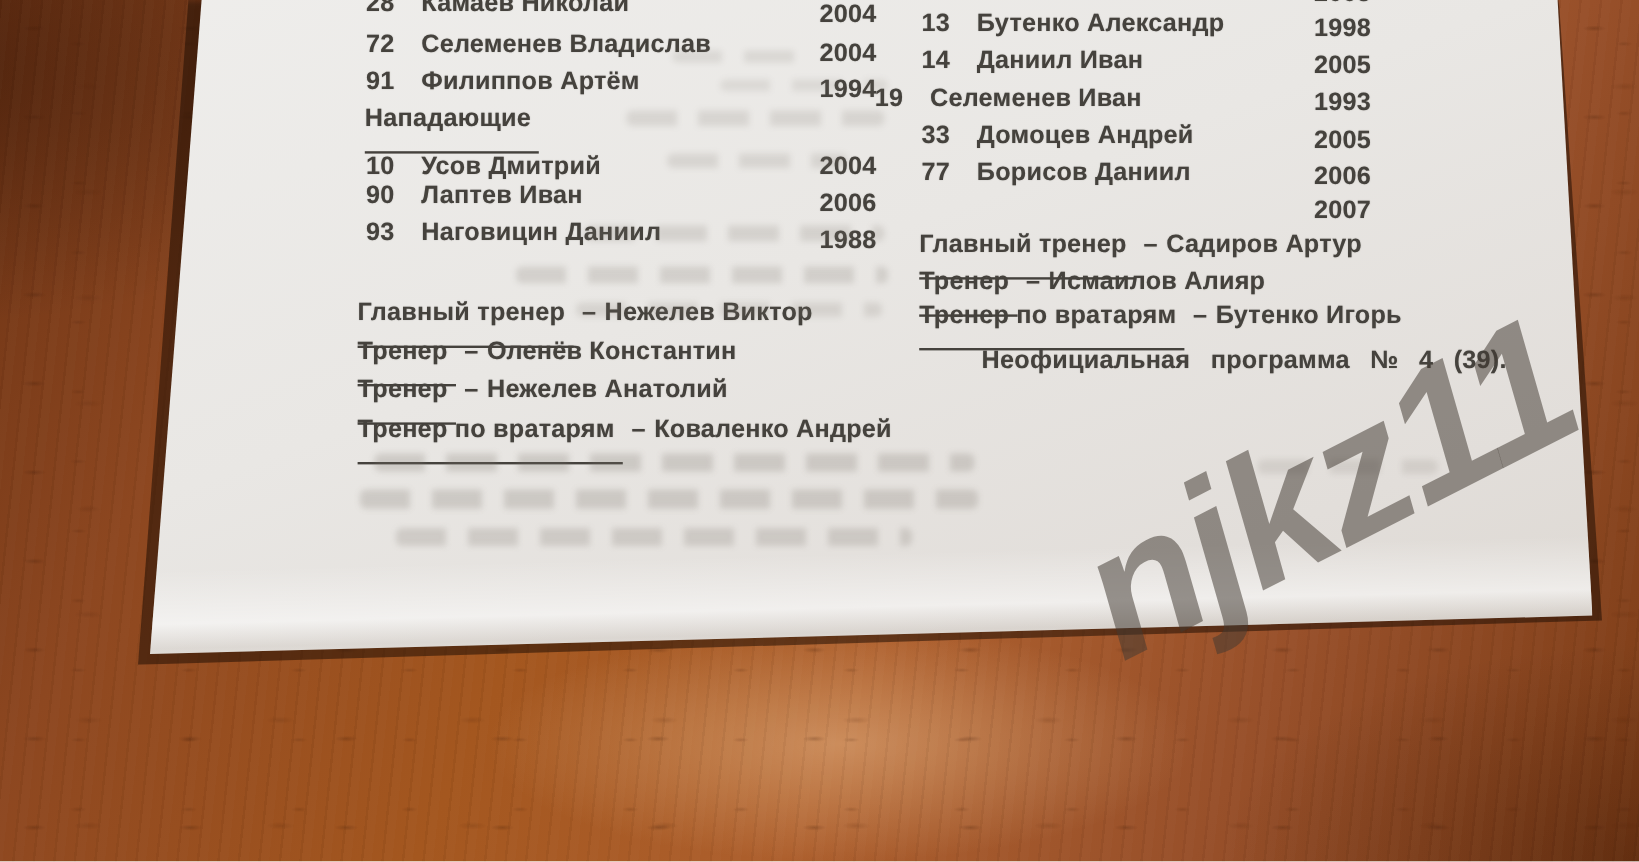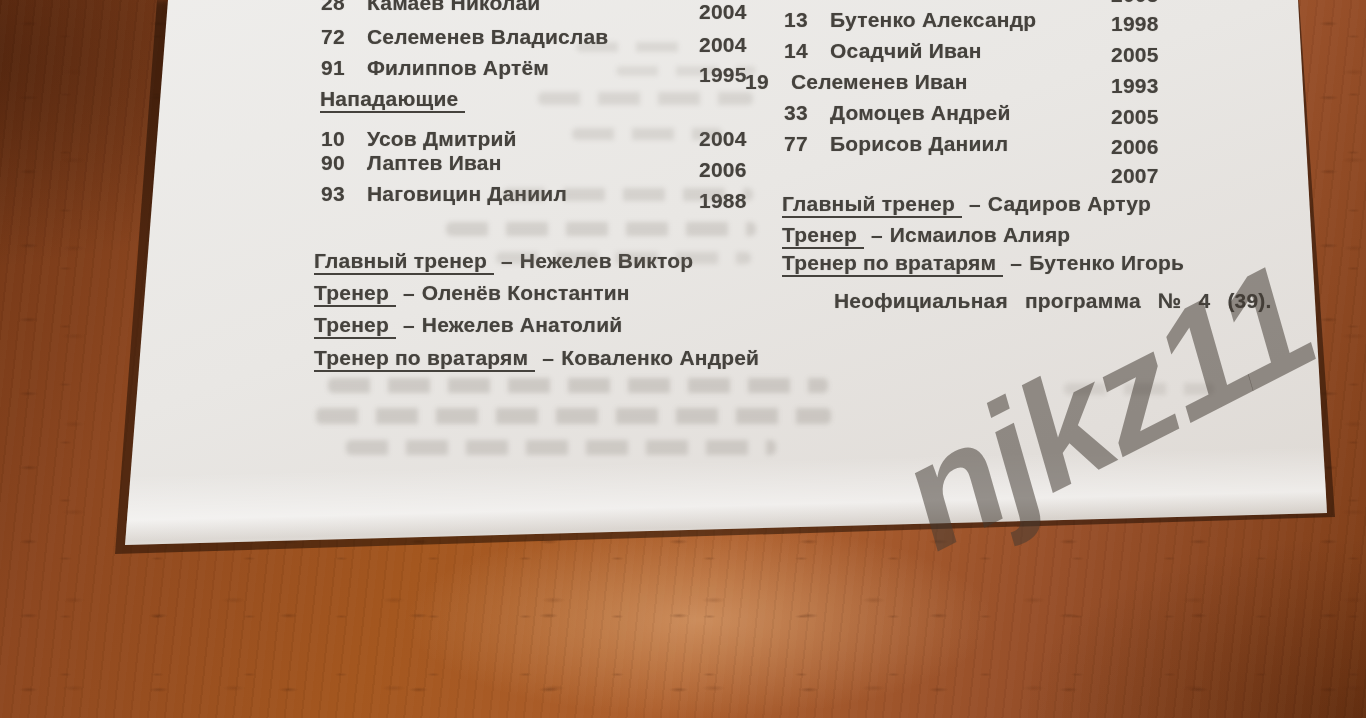--- a/index.html
+++ b/index.html
@@ -29,27 +29,27 @@
     background:
       linear-gradient(100deg, rgba(140,128,118,.28) 0%, rgba(140,128,118,0) 9%),
       linear-gradient(160deg,#efeeec 0%,#e9e7e4 38%,#e2deda 68%,#dcd7d1 88%,#e4dfd9 100%);}
   .paper::after{content:"";position:absolute;left:0;right:0;top:462px;height:86px;
     transform:rotate(-1.4deg);
     background:linear-gradient(rgba(255,255,255,0) 0%, rgba(255,255,255,.5) 52%,
       rgba(186,176,166,.22) 76%, rgba(255,255,255,0) 100%);}
 
   
   .sheet-content{position:absolute;inset:0;color:#45423d;font-size:21px;font-weight:600;
-    letter-spacing:.2px;text-shadow:0 0 1px rgba(66,62,56,.4);margin-left:16px;}
+    letter-spacing:.2px;text-shadow:0 0 1px rgba(66,62,56,.4);}
   .line{position:absolute;white-space:nowrap;}
   .num{display:inline-block;width:46px;}
   .player-row .name{display:inline-block;}
   .year{position:absolute;white-space:nowrap;}
   .hd{font-weight:700;}
-  .u{border-bottom:2px solid #45423d;padding-right:7px;padding-bottom:1px;}
+  .u{border-bottom:2px solid #45423d;padding-right:7px;padding-bottom:16px;}
   .dash{margin:0 7px;}
   .note{white-space:nowrap;}
   .note.spread{word-spacing:11px;}
 
   
   .smudge{position:absolute;border-radius:5px;filter:blur(2.5px);
     background:repeating-linear-gradient(90deg, rgba(122,115,106,.34) 0 42px,
       rgba(122,115,106,0) 42px 60px);}
 
   
@@ -75,21 +75,21 @@
       <div class="year" style="left:683px;top:0px">2004</div>
 
       <div class="line player-row" style="left:305px;top:25px">
         <span class="num">72</span><span class="name">Селеменев Владислав</span>
       </div>
       <div class="year" style="left:683px;top:33px">2004</div>
 
       <div class="line player-row" style="left:305px;top:56px">
         <span class="num">91</span><span class="name">Филиппов Артём</span>
       </div>
-      <div class="year" style="left:683px;top:63px">1995</div>
+      <div class="year" style="left:683px;top:63px">1994</div>
 
       <div class="line hd" style="left:304px;top:87px">
         <span class="u">Нападающие</span>
       </div>
 
       <div class="line player-row" style="left:305px;top:127px">
         <span class="num">10</span><span class="name">Усов Дмитрий</span>
       </div>
       <div class="year" style="left:683px;top:127px">2004</div>
 
@@ -117,21 +117,21 @@
       </div>
 
       <div class="year" style="left:1095px;top:-17px">2005</div>
 
       <div class="line player-row" style="left:768px;top:8px">
         <span class="num">13</span><span class="name">Бутенко Александр</span>
       </div>
       <div class="year" style="left:1095px;top:12px">1998</div>
 
       <div class="line player-row" style="left:768px;top:39px">
-        <span class="num">14</span><span class="name">Осадчий Иван</span>
+        <span class="num">14</span><span class="name">Даниил Иван</span>
       </div>
       <div class="year" style="left:1095px;top:43px">2005</div>
 
       <div class="line player-row" style="left:729px;top:70px">
         <span class="num">19</span><span class="name">Селеменев Иван</span>
       </div>
       <div class="year" style="left:1095px;top:74px">1993</div>
 
       <div class="line player-row" style="left:768px;top:101px">
         <span class="num">33</span><span class="name">Домоцев Андрей</span>

